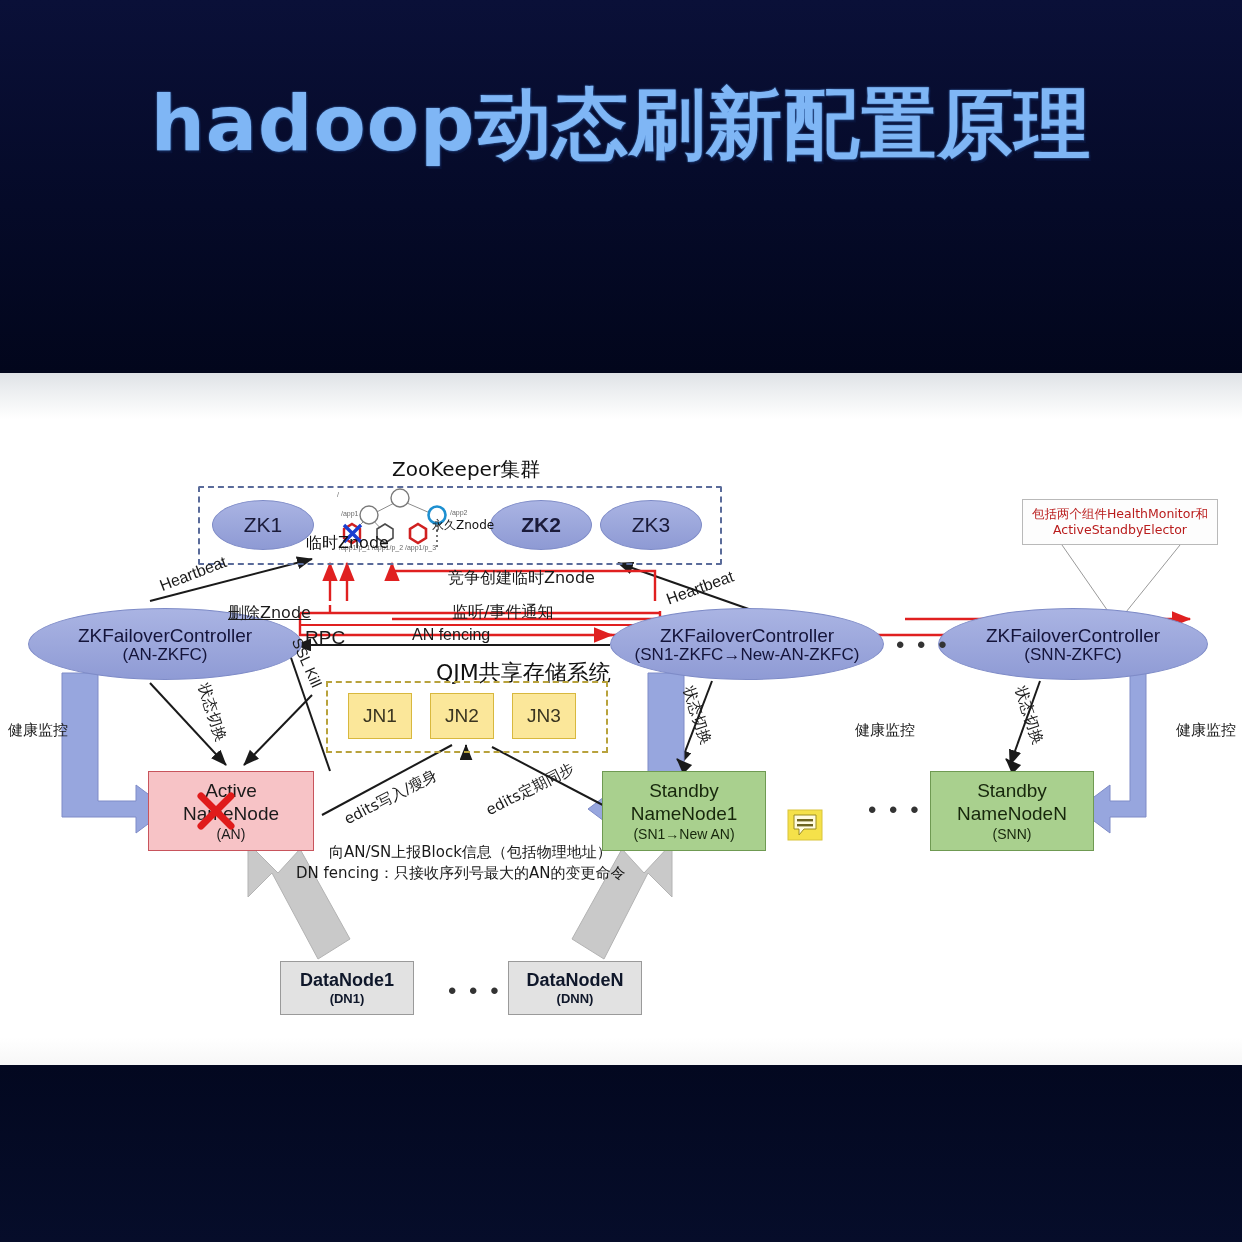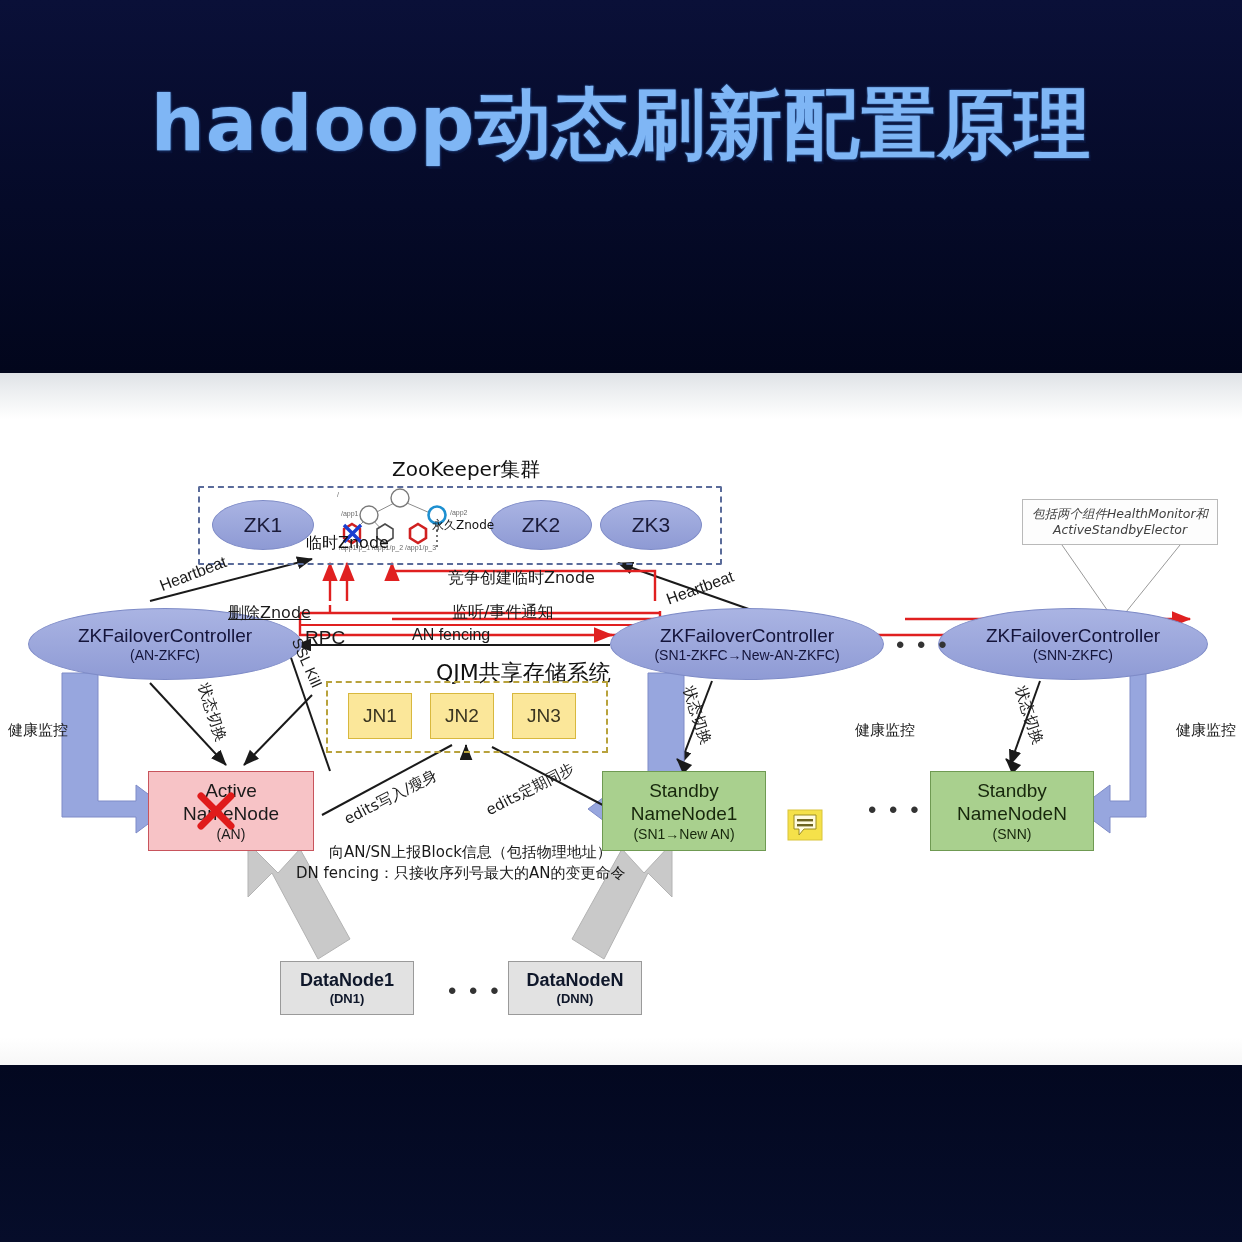--- a/index.html
+++ b/index.html
@@ -53,50 +53,50 @@
     border:2px dashed #5a6b9a;border-radius:2px;background:transparent;
   }
   .zk-ellipse{
     position:absolute;border-radius:50%;
     background:linear-gradient(180deg,#aab4e3 0%,#8e9ad4 100%);
     border:1px solid #7e8bc7;
     display:flex;align-items:center;justify-content:center;
     color:#1b1b3a;font-size:21px;
   }
   #zk1{left:212px;top:127px;width:100px;height:48px;}
-  #zk2{left:490px;top:127px;width:100px;height:48px;}
+  #zk2{left:490px;top:127px;width:100px;height:48px;font-weight:bold;}
   #zk3{left:600px;top:127px;width:100px;height:48px;}
 
   
   .tiny{font-size:7px;color:#6a6a6a;}
   #lbl-temp-znode{left:297px;top:160px;font-size:16px;color:#111;padding-left:9px;}
   #lbl-perm-znode{left:432px;top:144px;font-size:12px;color:#111;}
 
   
   .zkfc{
     position:absolute;border-radius:50%;
     background:linear-gradient(180deg,#aab4e3 0%,#8f9bd5 100%);
     border:1px solid #7e8bc7;
     display:flex;flex-direction:column;align-items:center;justify-content:center;
     color:#14143a;
   }
   .zkfc .n1{font-size:19px;line-height:22px;}
-  .zkfc .n2{font-size:14px;line-height:16px;text-align:center;}
+  .zkfc .n2{font-size:17px;line-height:16px;text-align:center;}
   #zkfc-an{left:28px;top:235px;width:272px;height:70px;}
   #zkfc-sn1{left:610px;top:235px;width:272px;height:70px;}
   #zkfc-snn{left:938px;top:235px;width:268px;height:70px;}
   #dots-zkfc{left:896px;top:258px;font-size:24px;color:#333;letter-spacing:3px;}
 
   
   #callout{
     position:absolute;left:1022px;top:126px;width:196px;height:46px;
     background:#fdfdfd;border:1px solid #b9b9b9;
-    font-size:12.5px;color:#404040;text-align:center;
+    font-size:12.5px;color:#b91c1c;text-align:center;
     display:flex;align-items:center;justify-content:center;
-    line-height:16px;padding:0 7px;box-sizing:border-box;font-style:italic;
+    line-height:16px;padding:0 7px;box-sizing:border-box;
   }
 
   
   #qjm-title{left:404px;top:285px;font-size:22px;color:#111;margin-left:32px;}
   #qjm-box{
     position:absolute;left:326px;top:308px;width:278px;height:68px;
     border:2px dashed #b8a23c;
   }
   .jn{
     position:absolute;top:320px;width:62px;height:44px;

